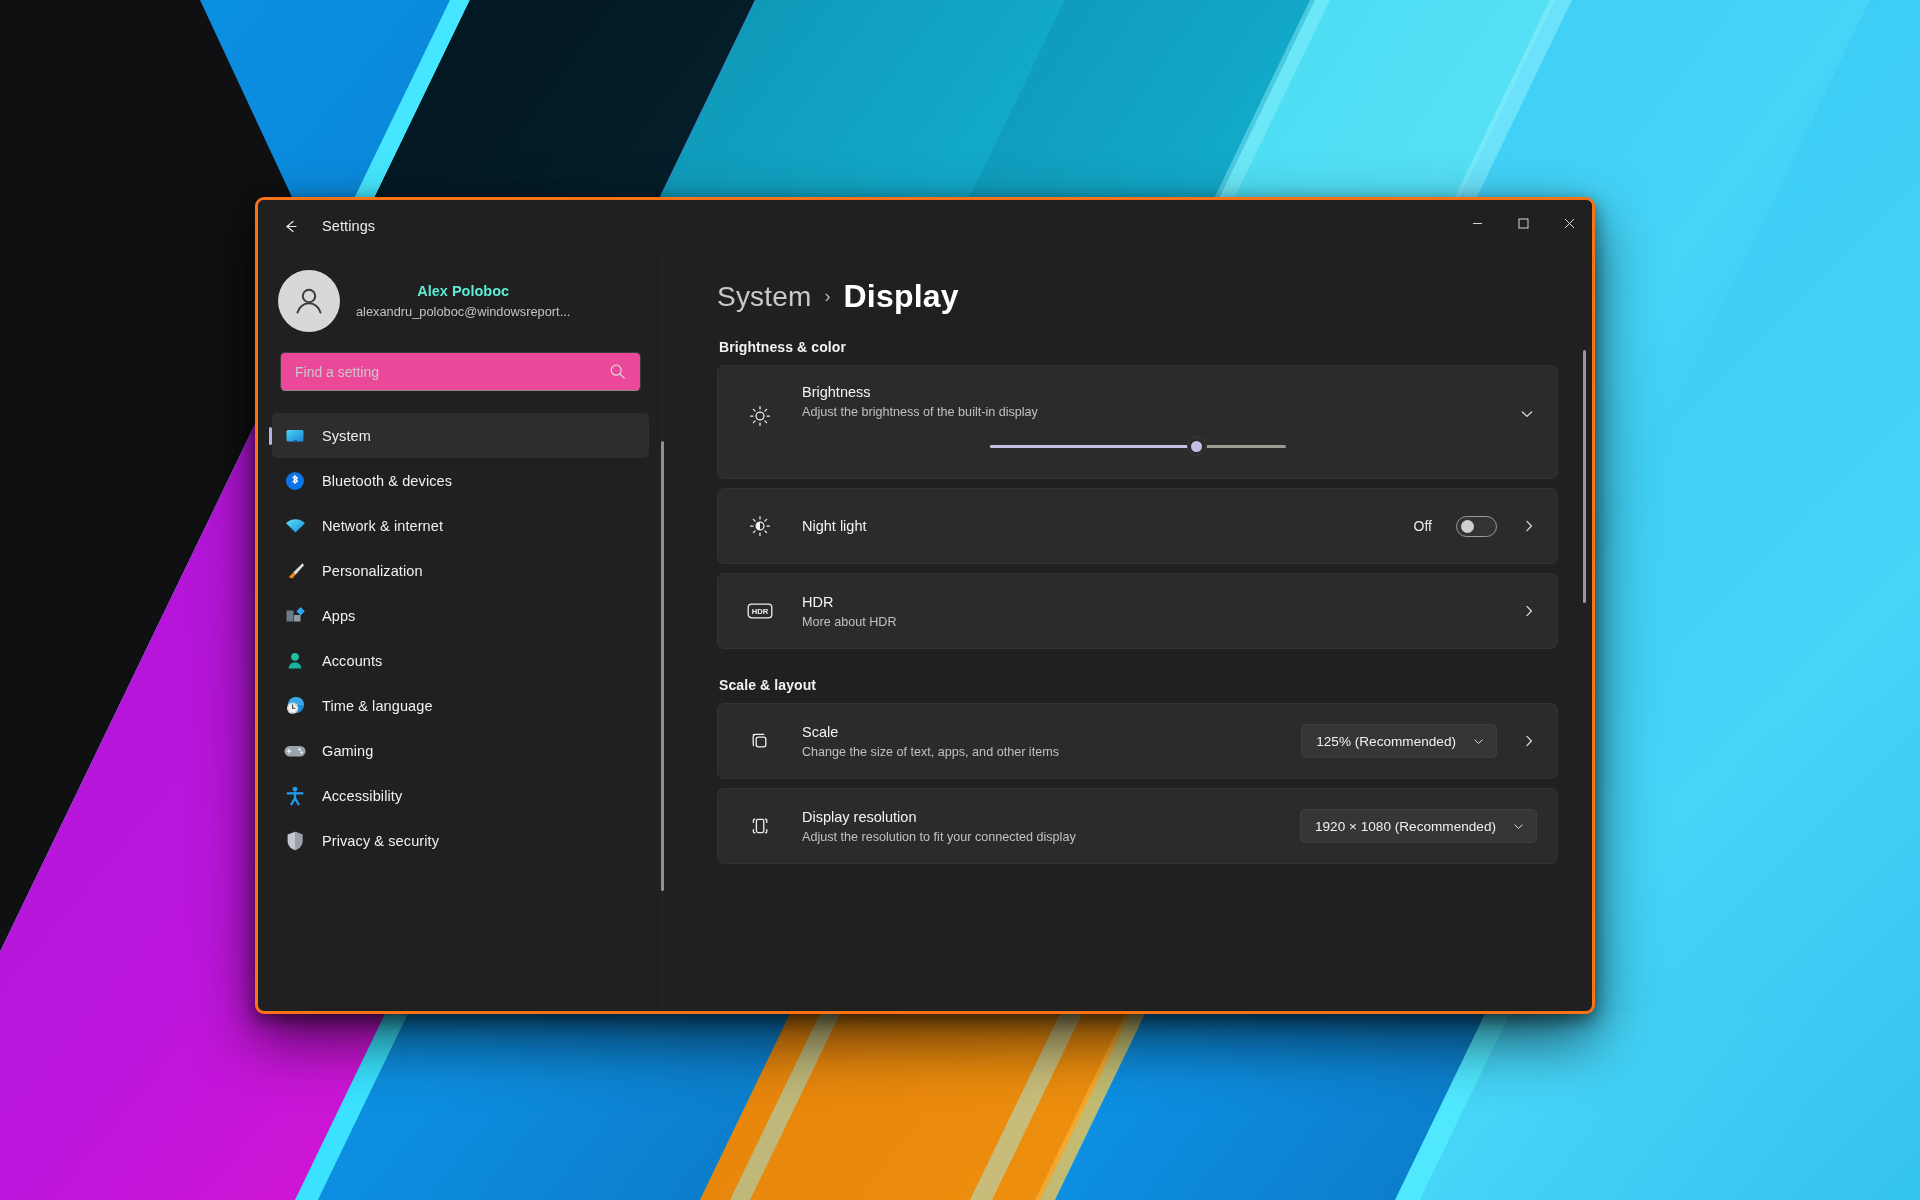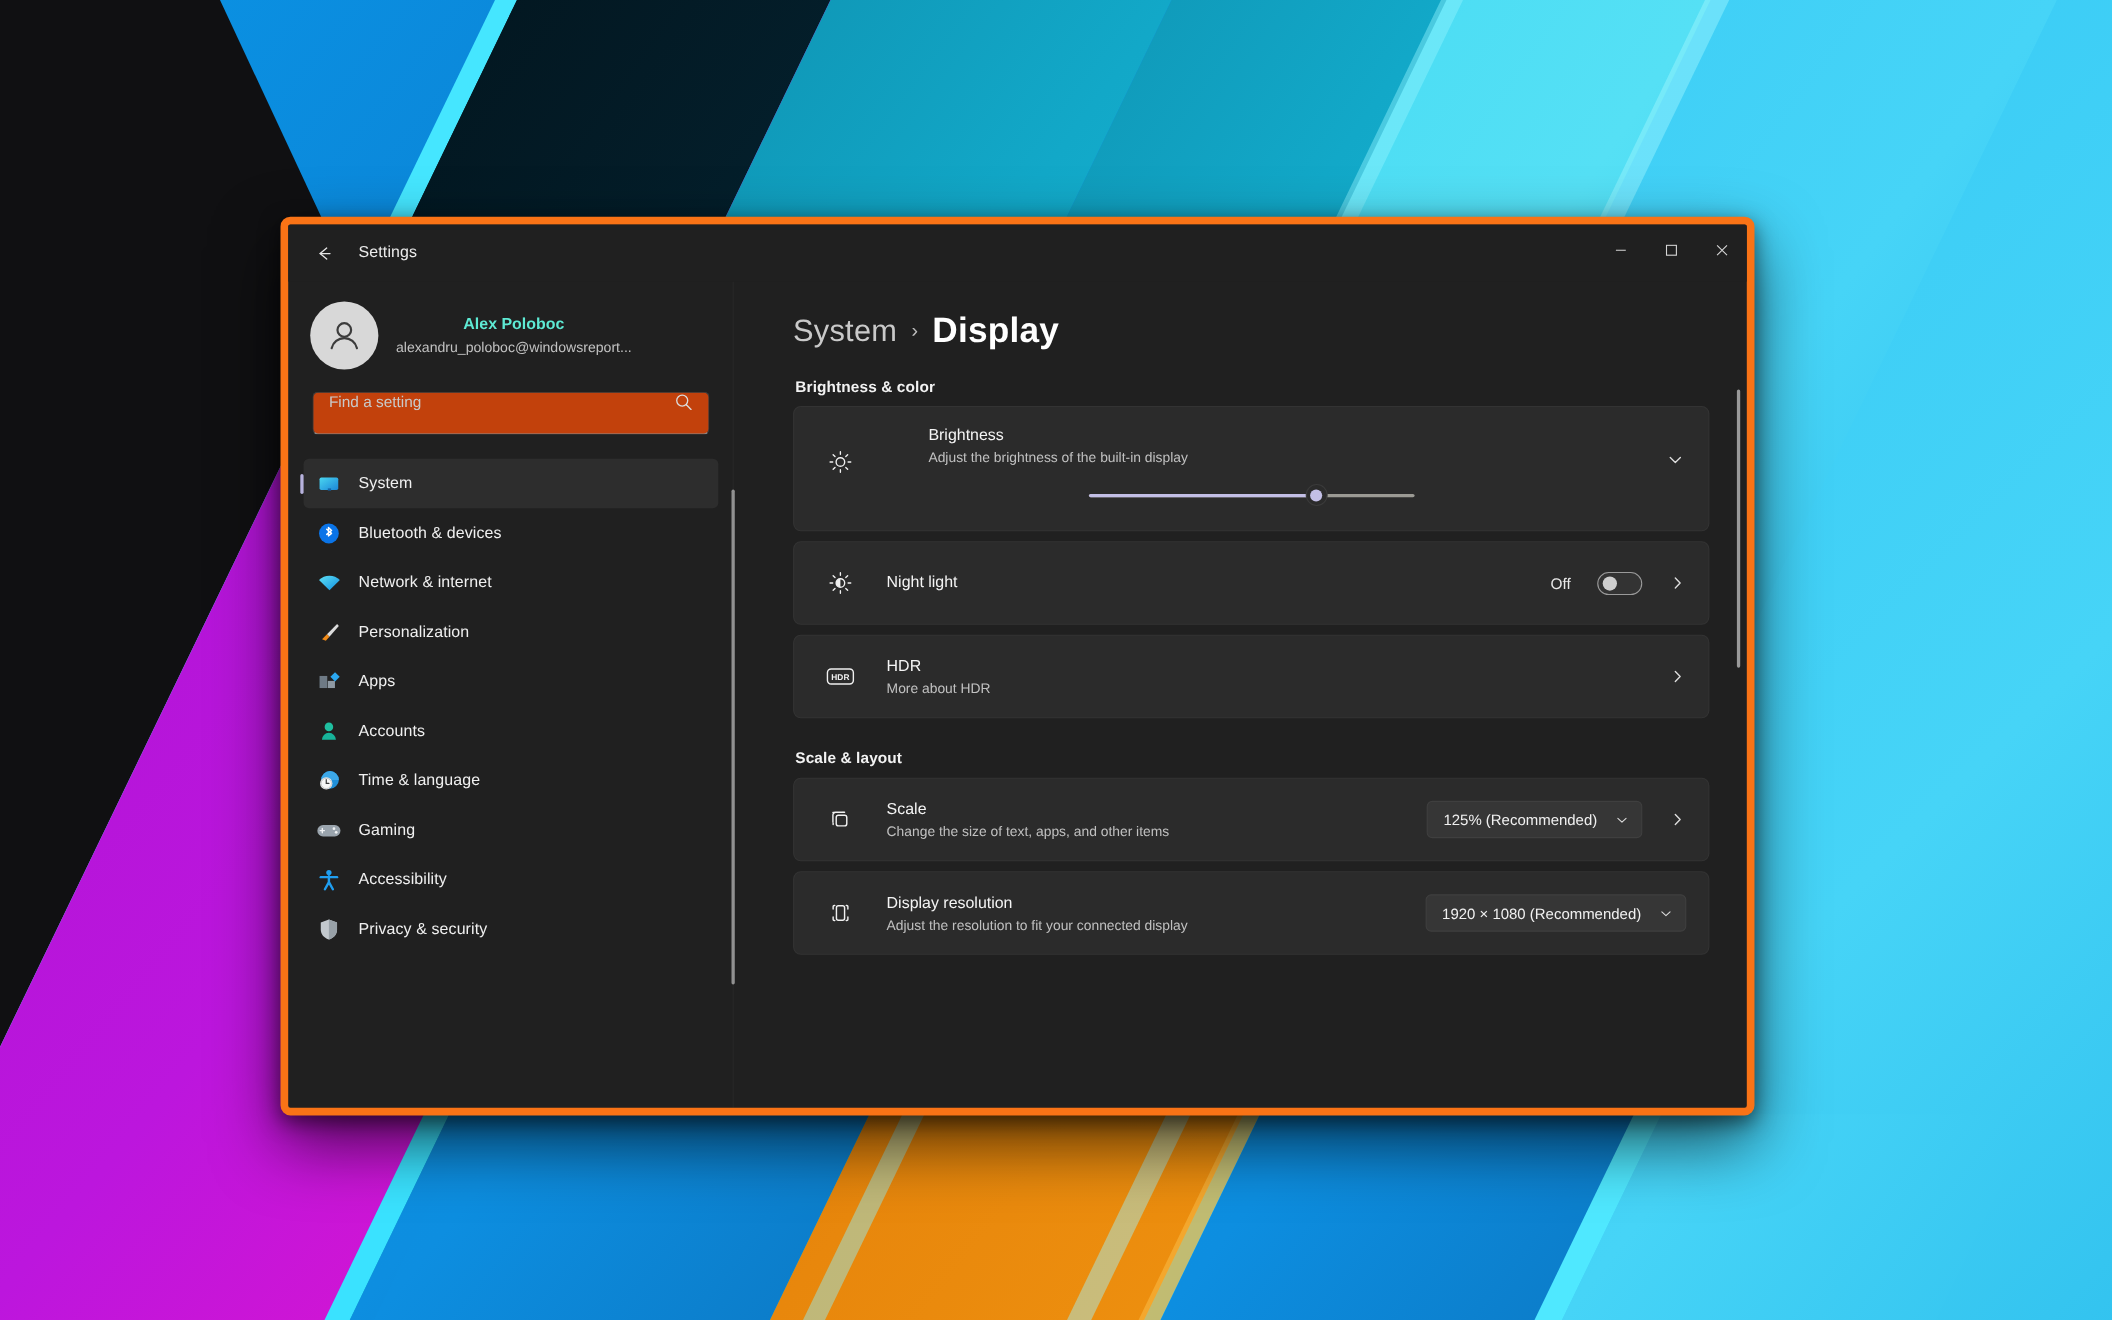--- a/index.html
+++ b/index.html
@@ -16,21 +16,21 @@
 
   
   #settings-window {
     position:absolute;
     left:255px; top:197px;
     width:1340px; height:817px;
     background:#202020;
     border-radius:9px;
     box-shadow:0 26px 60px rgba(0,0,0,.62), 0 6px 18px rgba(0,0,0,.5);
     overflow:hidden;
-    border:7px solid #f97316;
+    border:3px solid #f97316;
   }
 
   
   .titlebar {
     height:52px; position:relative;
     display:flex; align-items:center;
     background:#202020;
   }
   .back-btn {
     width:34px; height:34px; margin-left:15px;
@@ -69,25 +69,25 @@
   .account-name {
     font-size:14.5px; font-weight:bold; color:#5eead4; line-height:19px;text-align:center;
   }
   .account-mail {
     font-size:12.8px; color:#c2c2c2; line-height:18px; margin-top:2px;
     white-space:nowrap; overflow:hidden;
   }
   .search-wrap { padding:0 22px 0 22px; }
   .search-box {
     position:relative; height:39px;
-    background:#c2410c;
+    background:#ec4899;
     border:1px solid #3b3b3b;
     border-bottom:1px solid #8b8b8b;
     border-radius:5px;
-    display:flex; align-items:flex-start;
+    display:flex; align-items:center;
   }
   .search-box input {
     flex:1; background:transparent; border:0; outline:none;
     font-family:inherit; font-size:14px; color:#ededed;
     padding:0 12px 0 14px;
   }
   .search-box input::placeholder { color:#c9c9c9; }
   .search-icon { padding-right:14px; display:flex; color:#dcdcdc; }
 
   .nav { margin-top:22px; padding:0 14px 0 14px; position:relative; }
@@ -157,21 +157,21 @@
   }
   .row-text { flex:1; padding-left:20px; }
   .row-title { font-size:14.5px; color:#f4f4f4; line-height:20px; }
   .row-sub { font-size:12.6px; color:#c0c0c0; line-height:18px; margin-top:1px; }
   .row-right { display:flex; align-items:center; gap:24px; }
 
   .chevron { color:#dcdcdc; display:flex; align-items:center; cursor:pointer; }
 
   
   .brightness-card { padding-bottom:2px; }
-  .brightness-top { display:flex; align-items:flex-start; padding-top:16px;gap:38px; }
+  .brightness-top { display:flex; align-items:flex-start; padding-top:16px; }
   .brightness-top .row-icon { padding-top:22px; }
   .brightness-top .row-text { padding-top:0; }
   .brightness-chev { margin-left:auto; padding-top:24px; padding-right:2px; }
   .slider-row { padding:8px 0 20px 0; display:flex; justify-content:center; }
   .slider {
     position:relative; width:296px; height:20px;
     display:flex; align-items:center; cursor:pointer;
   }
   .slider-track {
     position:absolute; left:0; right:0; height:3px;

